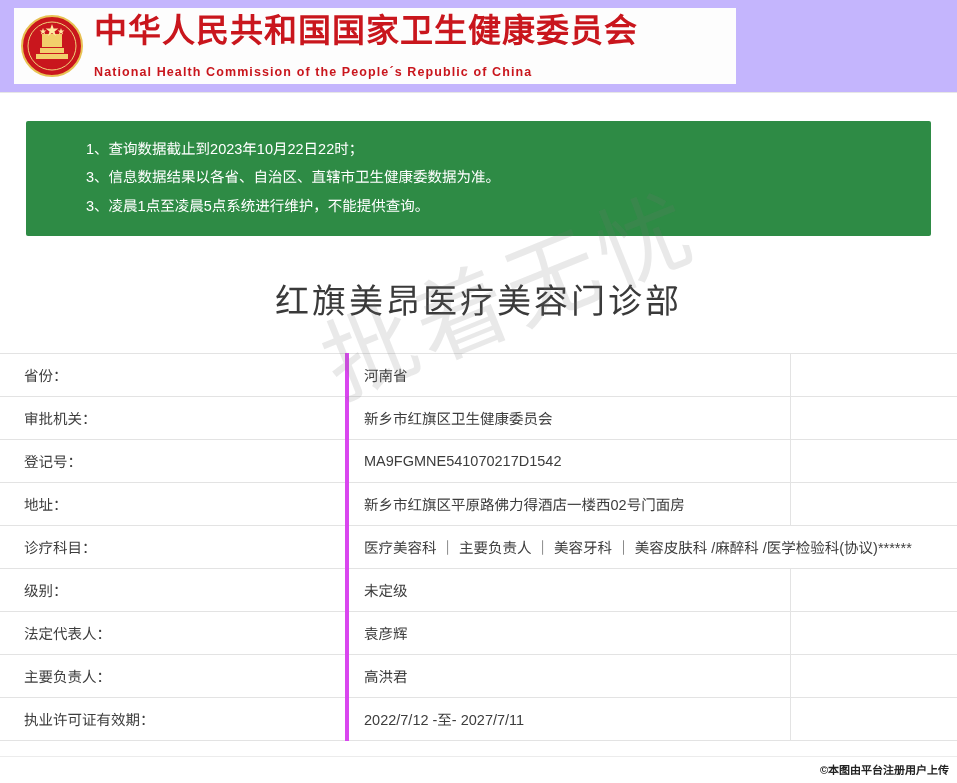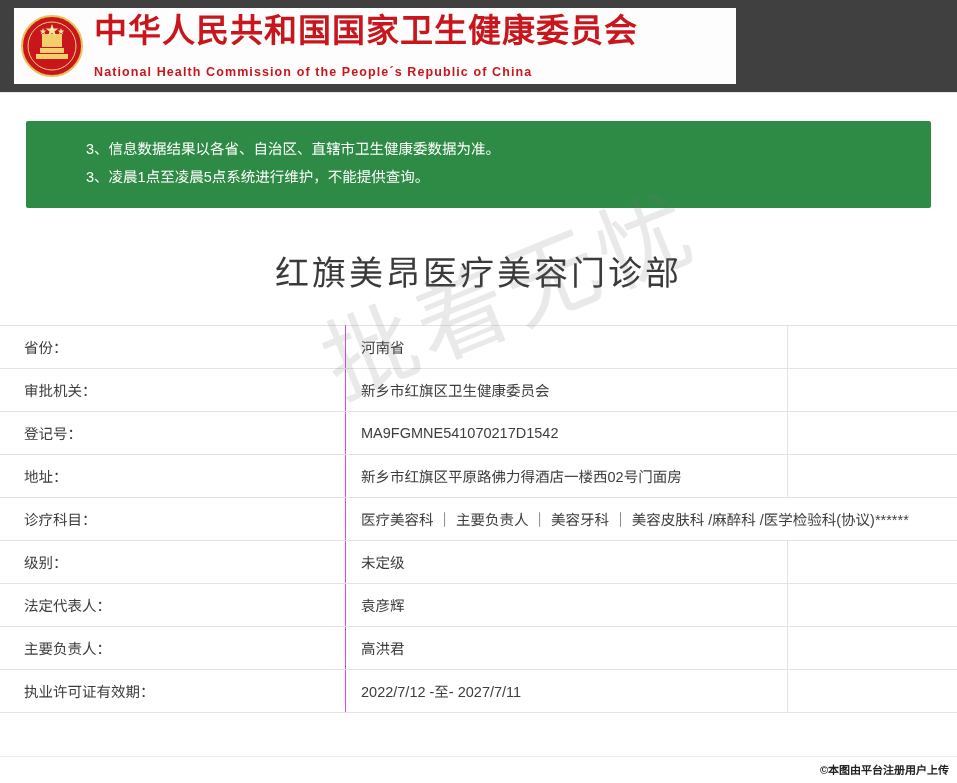--- a/index.html
+++ b/index.html
@@ -13,21 +13,21 @@
     font-family: "Liberation Sans", "DejaVu Sans", sans-serif;
     position: relative;
     overflow: hidden;
     color: #333;
   }
 
   
   .header {
     position: relative;
     height: 92px;
-    background: #404040;
+    background: #c4b5fd;
     border-bottom: 1px solid #e6e6e6;
   }
   .header-inner {
     position: absolute;
     left: 14px;
     top: 8px;
     width: 722px;
     height: 76px;
     display: flex;
     align-items: center;
@@ -121,21 +121,21 @@
   .table td {
     border-bottom: 1px solid #e3e3e3;
     font-size: 14.5px;
     color: #3d3d3d;
     vertical-align: middle;
   }
   .table tr:first-child td { border-top: 1px solid #e3e3e3; }
   .cell-label {
     width: 320px;
     padding-left: 24px;
-    border-right: 1px solid #d946ef;
+    border-right: 4px solid #d946ef;
   }
   .cell-value {
     padding-left: 15px;
     border-right: 1px solid #e3e3e3;
     width: 425px;
   }
   .cell-pad {
     border-right: none;
   }
 
@@ -178,20 +178,21 @@
     </div>
     <div class="header-text">
       <div class="header-cn">中华人民共和国国家卫生健康委员会</div>
       <div class="header-en">National Health Commission of the People´s Republic of China</div>
     </div>
   </div>
 </div>
 
 <div class="notice-wrap">
   <div class="notice">
+    <div>1、查询数据截止到2023年10月22日22时；</div>
     <div>3、信息数据结果以各省、自治区、直辖市卫生健康委数据为准。</div>
     <div>3、凌晨1点至凌晨5点系统进行维护，不能提供查询。</div>
   </div>
 </div>
 
 <div class="doc-title">红旗美昂医疗美容门诊部</div>
 
 <div class="watermark">批着无忧</div>
 
 <table class="table">

